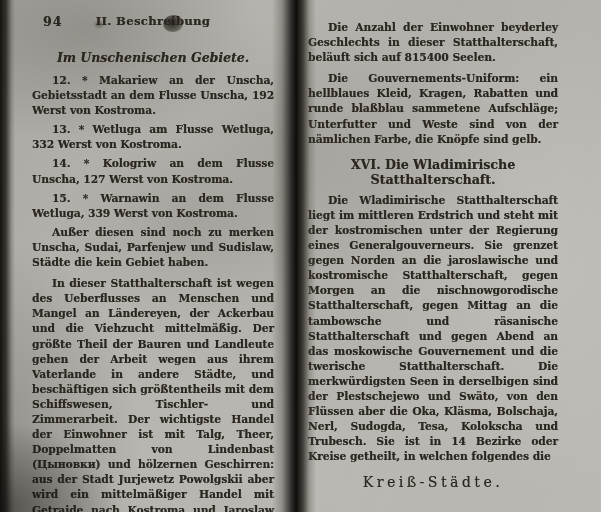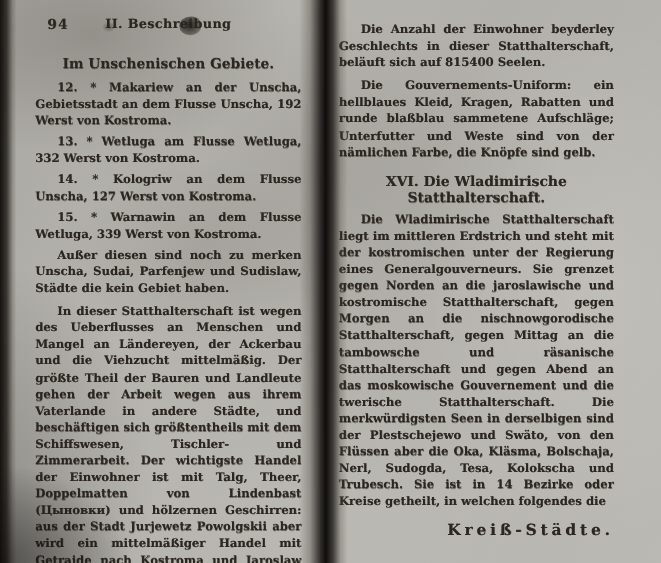--- a/index.html
+++ b/index.html
@@ -37,23 +37,23 @@
     background:radial-gradient(ellipse, rgba(40,36,30,0.45), transparent 75%);
   }
   .page{position:absolute;top:14px;color:#2b2620;text-shadow:0.3px 0.3px 0.5px rgba(43,38,32,0.55);}
   .page-left{left:32px;width:242px;}
   .page-right{left:308px;width:250px;}
   .pagehead{position:relative;height:17px;margin-bottom:19px;}
   .pagehead .num{position:absolute;top:0;font-weight:bold;font-size:12.5px;letter-spacing:1px;}
   .page-left .num{left:11px;}
   .page-right .num{right:3px;}
   .pagehead .title{display:block;text-align:center;font-weight:bold;font-size:11.5px;letter-spacing:0.4px;}
-  .sec-heading{margin:12px 0 8px;text-align:center;font-size:12.5px;font-weight:bold;}
+  .sec-heading{margin:12px 0 8px;text-align:center;font-size:12.5px;font-weight:bold;font-style:italic;}
   .chapter-heading{margin:10px 0 6px;text-align:center;font-size:12.6px;font-weight:bold;}
-  .kreis-heading{margin:10px 0 6px;text-align:right;font-size:14px;font-weight:bold;letter-spacing:3.5px;}
+  .kreis-heading{margin:10px 0 6px;text-align:center;font-size:14px;font-weight:normal;letter-spacing:3.5px;}
   p.para{margin:0 0 4px;font-size:10.6px;line-height:15.1px;text-align:justify;text-indent:20px;font-weight:bold;}
   p.gap-above{margin-top:6px;}
 </style>
 </head>
 <body>
 
 <div class="scan">
 
   <div class="page page-left">
     <div class="pagehead">

